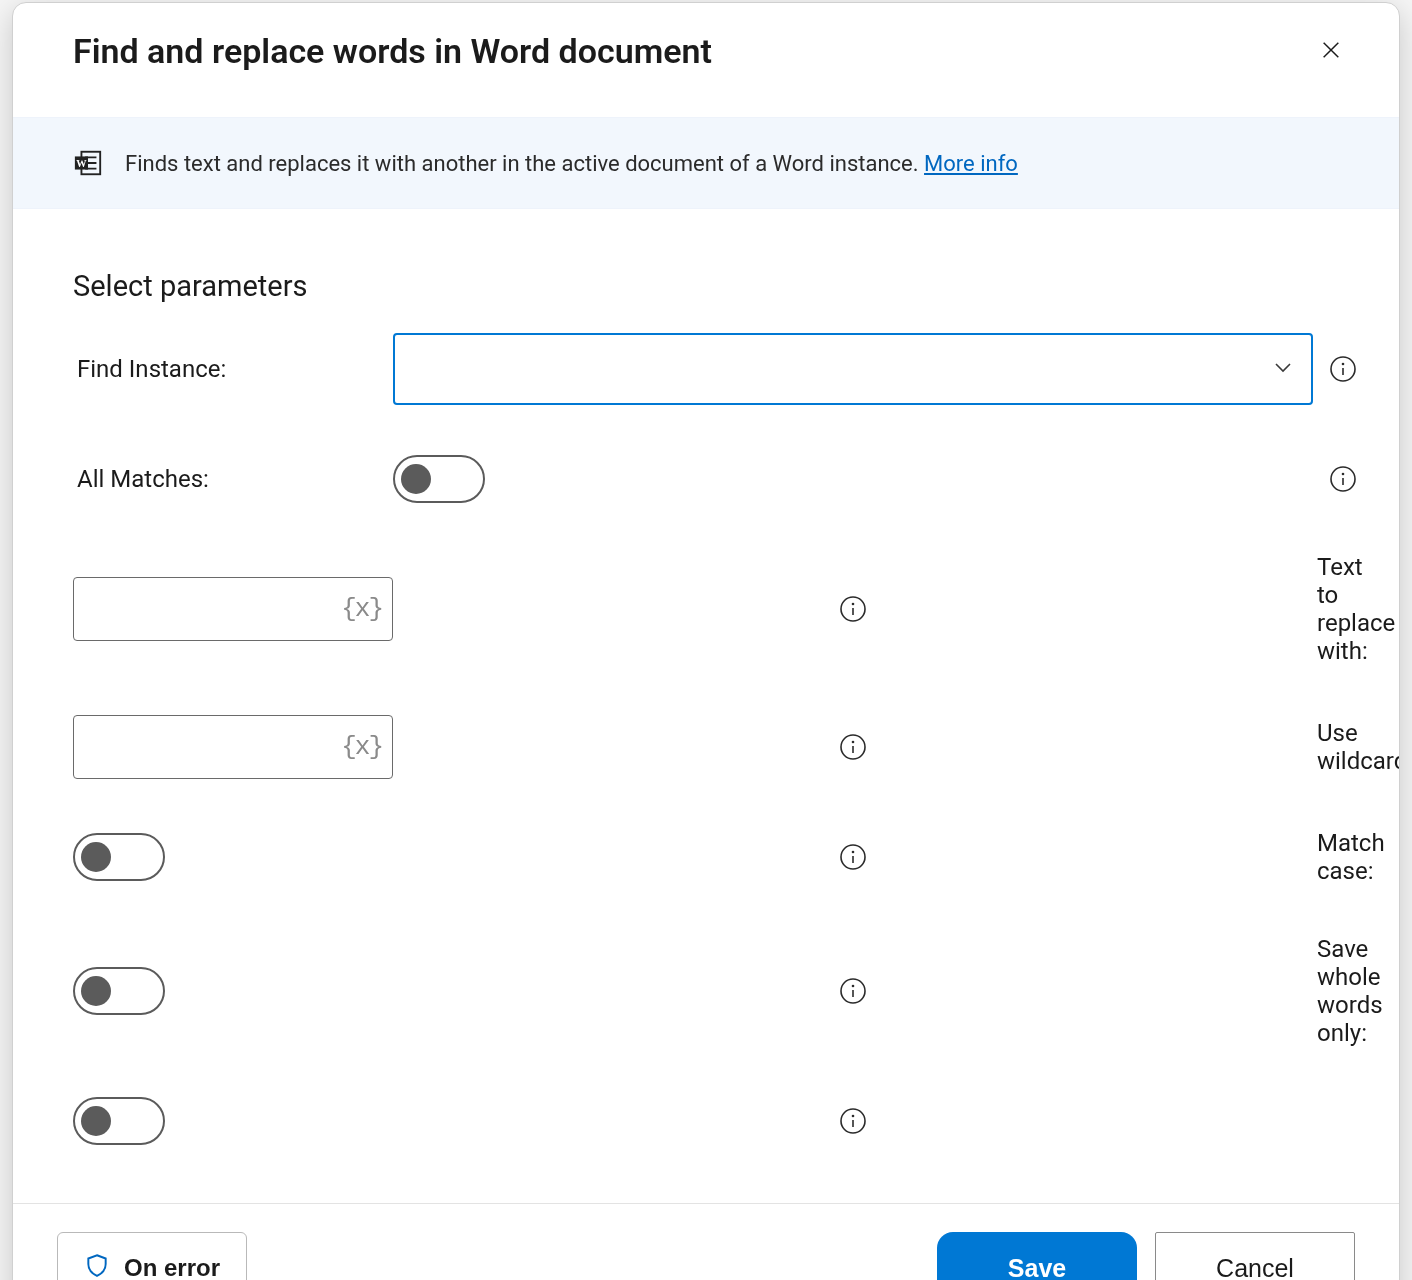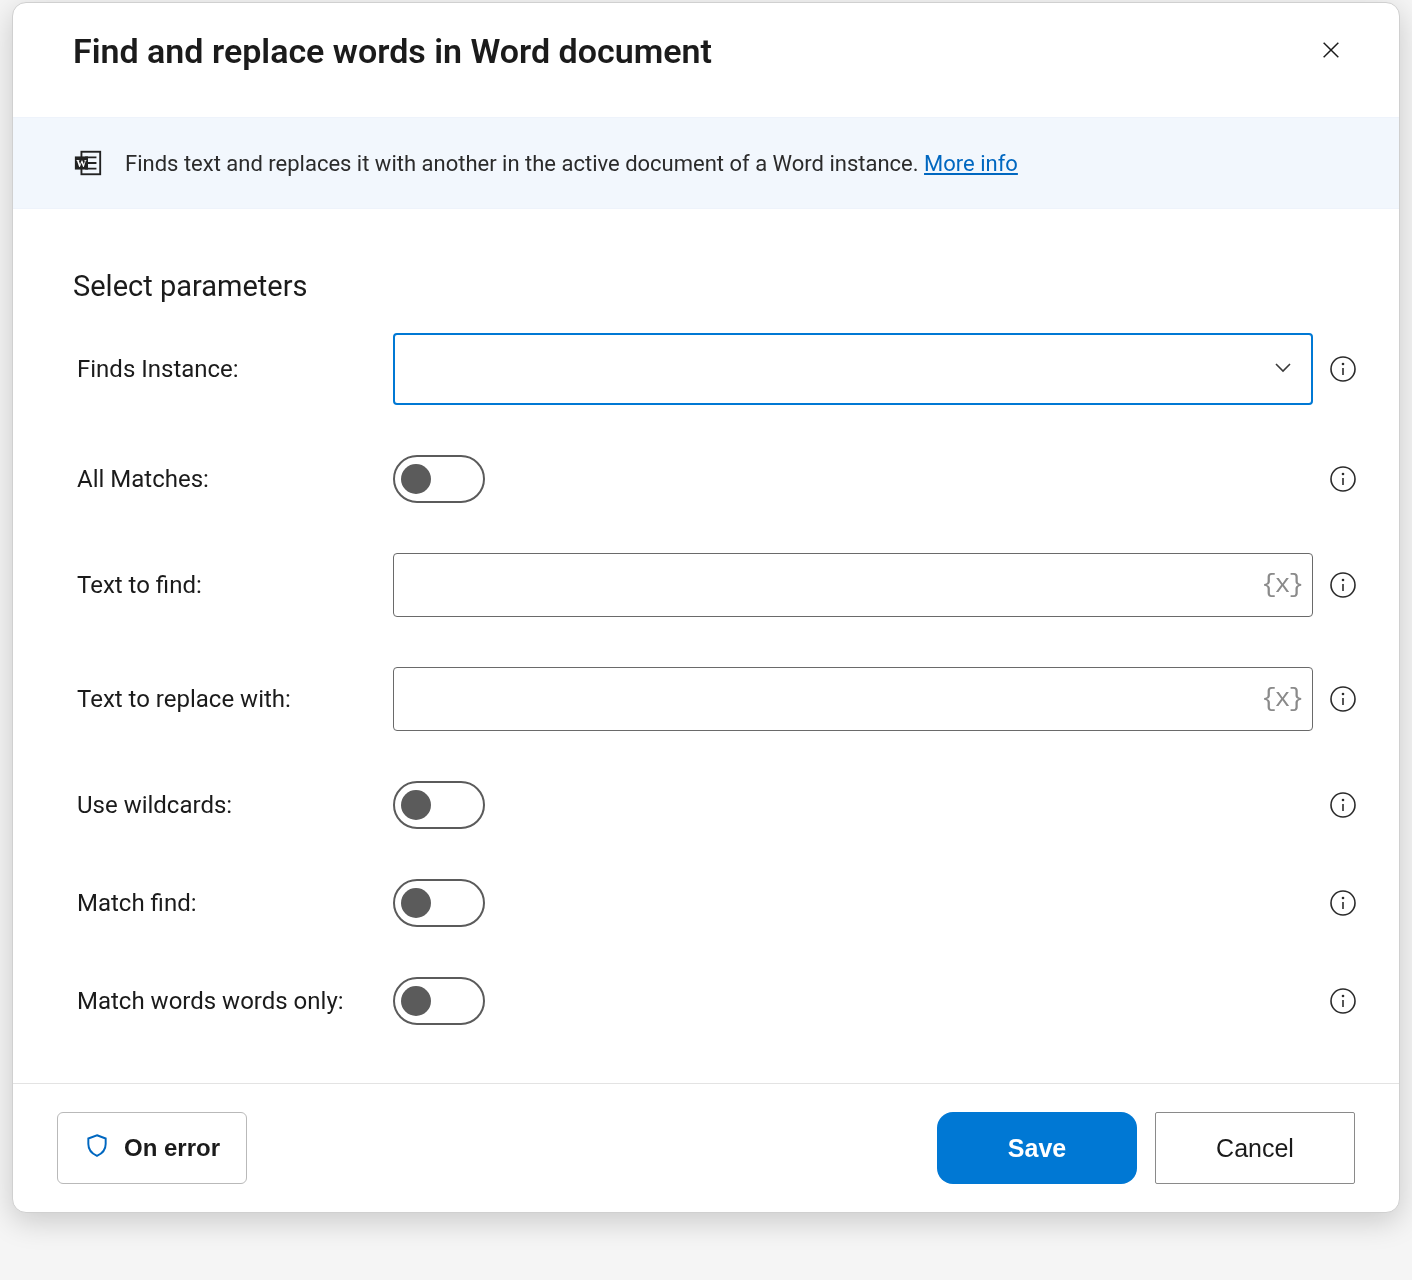--- a/index.html
+++ b/index.html
@@ -229,21 +229,21 @@
       <div class="info-text">
         <span>Finds text and replaces it with another in the active document of a Word instance. </span><a href="#">More info</a>
       </div>
     </div>
 
     <div class="body">
       <div class="section-title">Select parameters</div>
 
       <div class="form-grid">
 
-        <div class="field-label">Finds Instance:</div>
+        <div class="field-label">Find Instance:</div>
         <div class="field-input-cell">
           <div class="select-box">
             <span>
               <svg viewBox="0 0 24 24" fill="none" stroke="#3a3a3a" stroke-width="1.6">
                 <polyline points="5 9 12 16 19 9"></polyline>
               </svg>
             </span>
           </div>
         </div>
         <div class="info-icon-cell">
@@ -265,21 +265,20 @@
         <div class="info-icon-cell">
           <span class="info-icon">
             <svg viewBox="0 0 30 30" fill="none" stroke="#2b2b2b" stroke-width="1.6">
                 <circle cx="15" cy="15" r="12"></circle>
                 <circle cx="15" cy="10" r="1.3" fill="#2b2b2b" stroke="none"></circle>
                 <line x1="15" y1="14" x2="15" y2="21"></line>
               </svg>
           </span>
         </div>
 
-        <div class="field-label">Text to find:</div>
         <div class="field-input-cell">
           <div class="text-box">
             <span class="variable-icon">{x}</span>
           </div>
         </div>
         <div class="info-icon-cell">
           <span class="info-icon">
             <svg viewBox="0 0 30 30" fill="none" stroke="#2b2b2b" stroke-width="1.6">
                 <circle cx="15" cy="15" r="12"></circle>
                 <circle cx="15" cy="10" r="1.3" fill="#2b2b2b" stroke="none"></circle>
@@ -313,37 +312,37 @@
         <div class="info-icon-cell">
           <span class="info-icon">
             <svg viewBox="0 0 30 30" fill="none" stroke="#2b2b2b" stroke-width="1.6">
                 <circle cx="15" cy="15" r="12"></circle>
                 <circle cx="15" cy="10" r="1.3" fill="#2b2b2b" stroke="none"></circle>
                 <line x1="15" y1="14" x2="15" y2="21"></line>
               </svg>
           </span>
         </div>
 
-        <div class="field-label">Match find:</div>
+        <div class="field-label">Match case:</div>
         <div class="field-input-cell">
           <div class="toggle">
               <div class="knob"></div>
             </div>
         </div>
         <div class="info-icon-cell">
           <span class="info-icon">
             <svg viewBox="0 0 30 30" fill="none" stroke="#2b2b2b" stroke-width="1.6">
                 <circle cx="15" cy="15" r="12"></circle>
                 <circle cx="15" cy="10" r="1.3" fill="#2b2b2b" stroke="none"></circle>
                 <line x1="15" y1="14" x2="15" y2="21"></line>
               </svg>
           </span>
         </div>
 
-        <div class="field-label">Match words words only:</div>
+        <div class="field-label">Save whole words only:</div>
         <div class="field-input-cell">
           <div class="toggle">
               <div class="knob"></div>
             </div>
         </div>
         <div class="info-icon-cell">
           <span class="info-icon">
             <svg viewBox="0 0 30 30" fill="none" stroke="#2b2b2b" stroke-width="1.6">
                 <circle cx="15" cy="15" r="12"></circle>
                 <circle cx="15" cy="10" r="1.3" fill="#2b2b2b" stroke="none"></circle>

